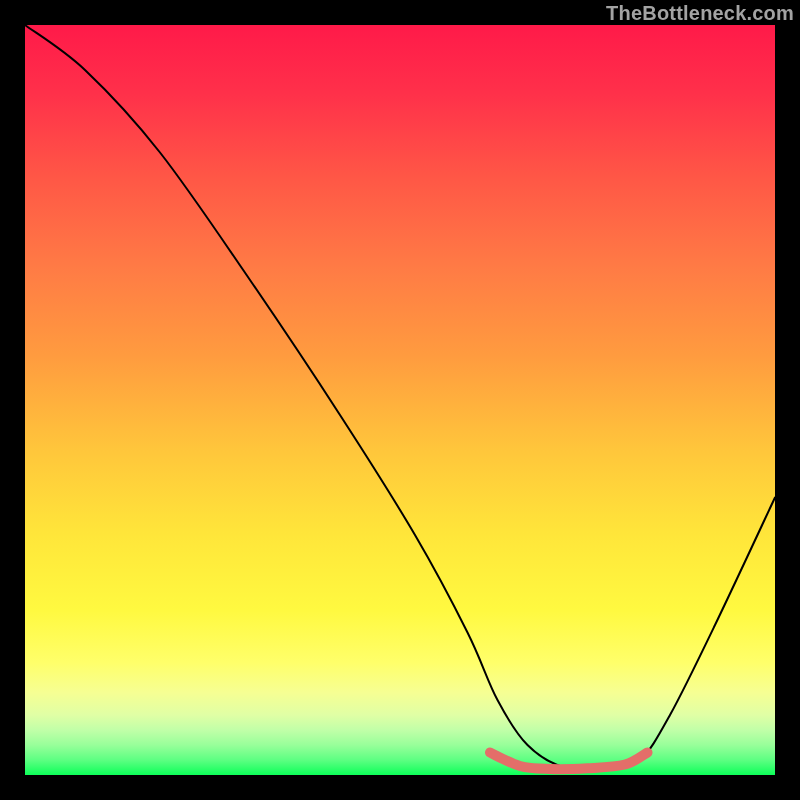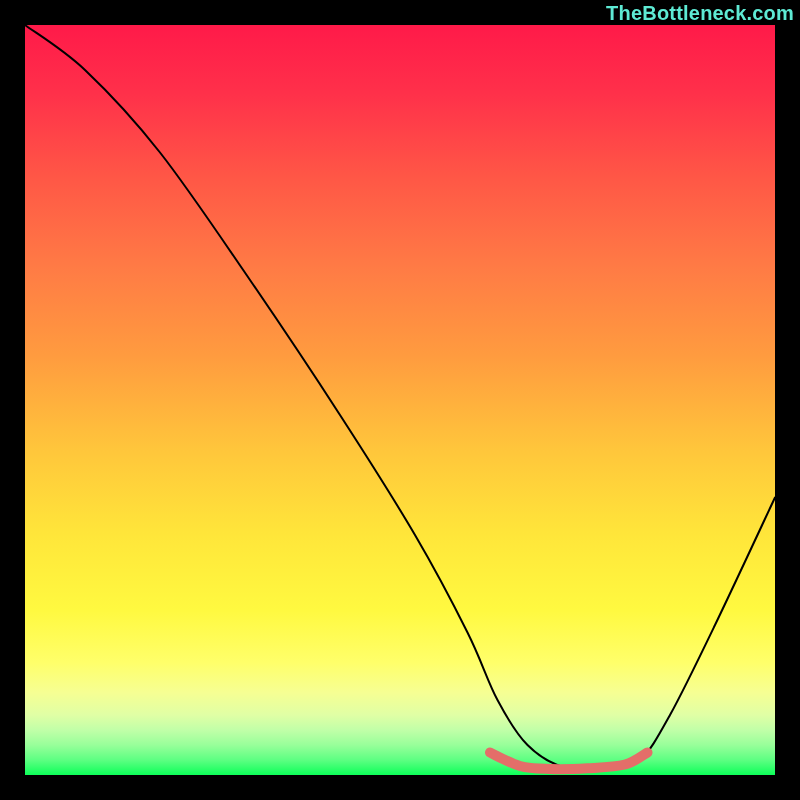--- a/index.html
+++ b/index.html
@@ -39,21 +39,21 @@
       #5dff82 98%,
       #0dff59 100%);
   }
   .watermark {
     position: absolute;
     top: 2px;
     right: 6px;
     font-family: Arial, Helvetica, sans-serif;
     font-size: 20px;
     font-weight: 600;
-    color: #5eead4;
+    color: #a3a3a3;
     letter-spacing: 0.2px;
     user-select: none;
   }
   svg.curve {
     position: absolute;
     left: 0;
     top: 0;
     width: 750px;
     height: 750px;
     overflow: visible;

